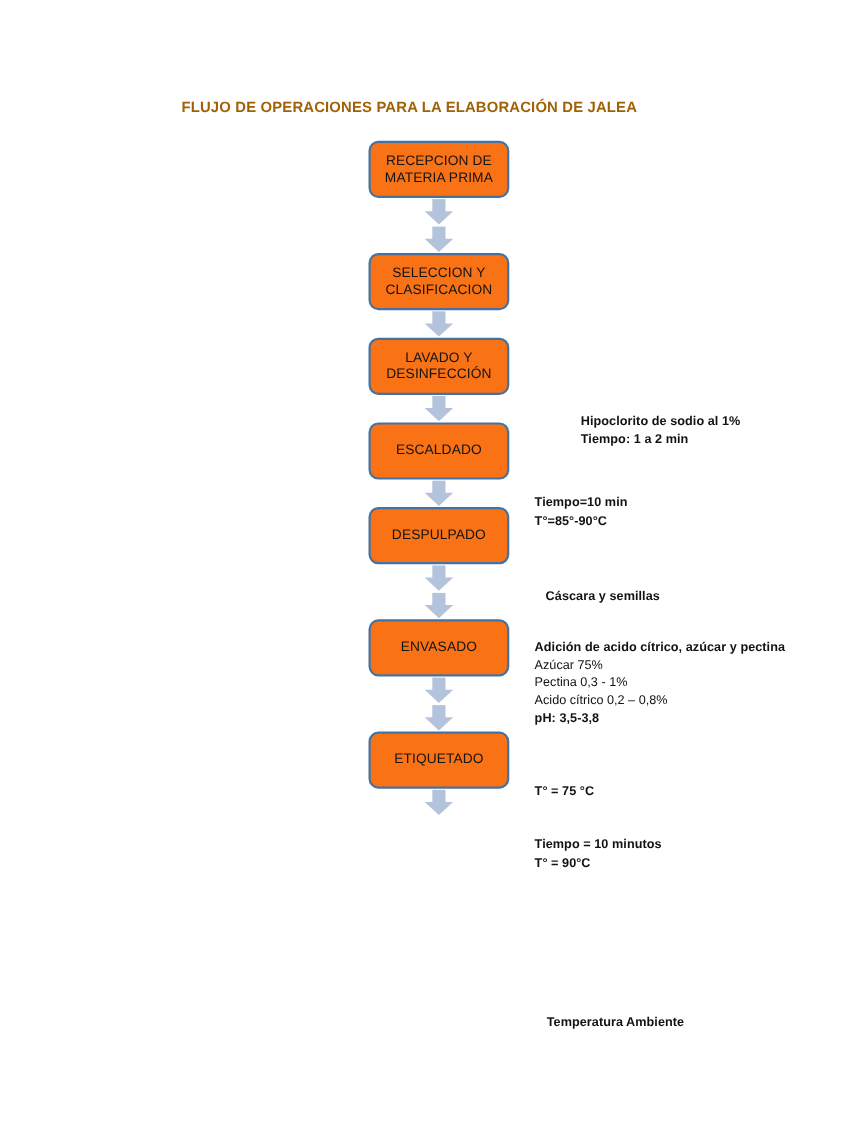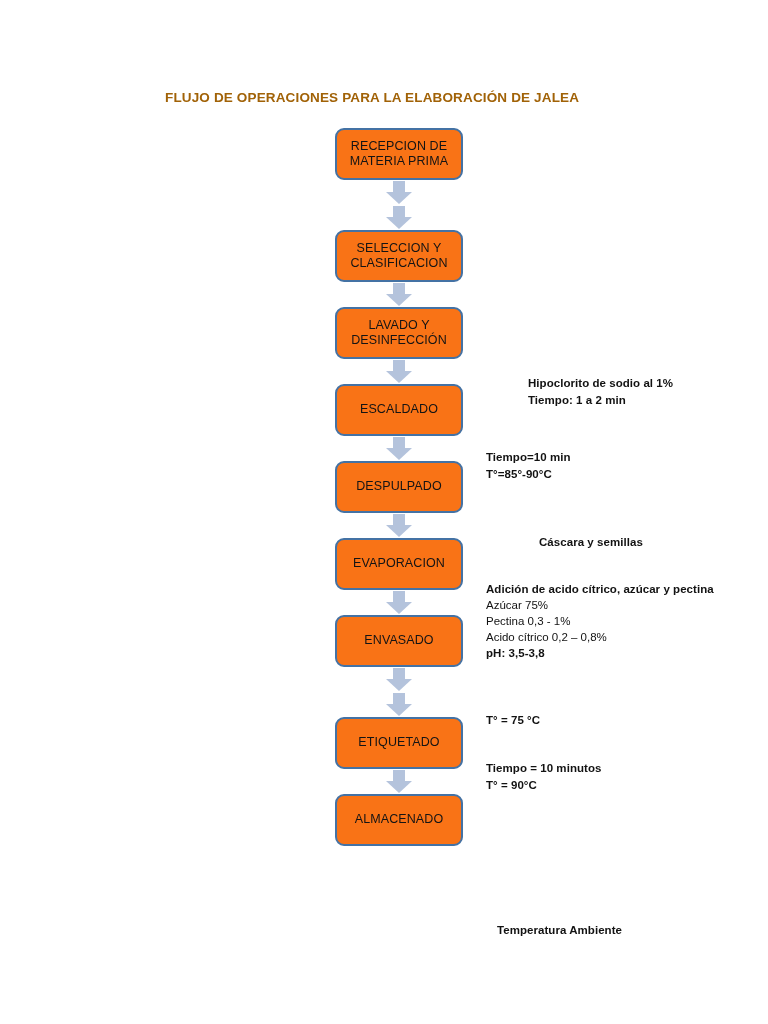--- a/index.html
+++ b/index.html
@@ -200,27 +200,20 @@
             <span class="label-line">DESPULPADO</span>
           </div>
         </div>
       </div>
       <div class="connector">
         <div class="arrow">
           <div class="shaft"></div>
           <div class="head"></div>
         </div>
       </div>
-      <div class="node-slot">
-        <div class="node-box">
-          <div>
-            <span class="label-line">EVAPORACION</span>
-          </div>
-        </div>
-      </div>
       <div class="connector">
         <div class="arrow">
           <div class="shaft"></div>
           <div class="head"></div>
         </div>
       </div>
       <div class="node-slot">
         <div class="node-box">
           <div>
             <span class="label-line">ENVASADO</span>
@@ -243,41 +236,34 @@
         <div class="node-box">
           <div>
             <span class="label-line">ETIQUETADO</span>
           </div>
         </div>
       </div>
       <div class="connector">
         <div class="arrow">
           <div class="shaft"></div>
           <div class="head"></div>
-        </div>
-      </div>
-      <div class="node-slot">
-        <div class="node-box">
-          <div>
-            <span class="label-line">ALMACENADO</span>
-          </div>
         </div>
       </div>
     </div>
 
   <div id="annotation-layer">
       <div class="annotation" style="left: 486px; top: 375px; margin-left: 42px;">
         <span class="ann-line">Hipoclorito de sodio al 1%</span>
         <span class="ann-line">Tiempo: 1 a 2 min</span>
       </div>
       <div class="annotation" style="left: 486px; top: 449px;">
         <span class="ann-line">Tiempo=10 min</span>
         <span class="ann-line">T°=85°-90°C</span>
       </div>
-      <div class="annotation" style="left: 496px; top: 534px; margin-left: 43px;">
+      <div class="annotation" style="left: 496px; top: 534px;">
         <span class="ann-line">Cáscara y semillas</span>
       </div>
       <div class="annotation" style="left: 486px; top: 581px;">
         <span class="ann-line">Adición de acido cítrico, azúcar y pectina</span>
         <span class="ann-line plain">Azúcar 75%</span>
         <span class="ann-line plain">Pectina 0,3 - 1%</span>
         <span class="ann-line plain">Acido cítrico 0,2 – 0,8%</span>
         <span class="ann-line">pH: 3,5-3,8</span>
       </div>
       <div class="annotation" style="left: 486px; top: 684px; margin-top: 28px;">

